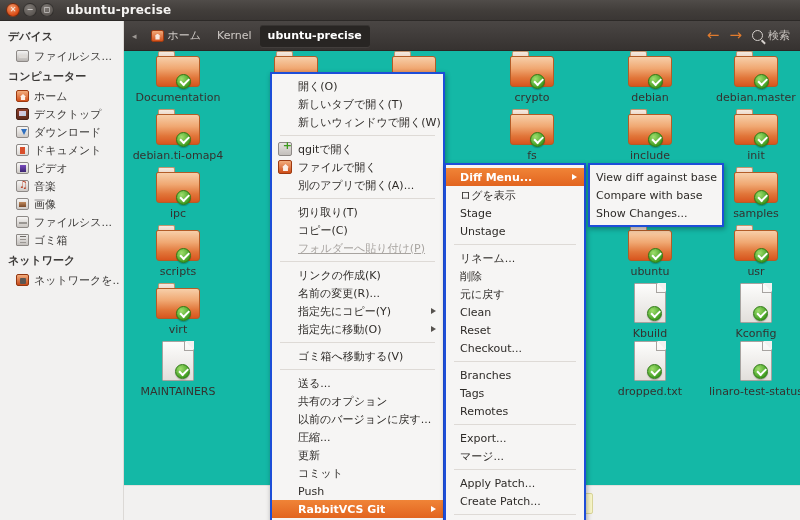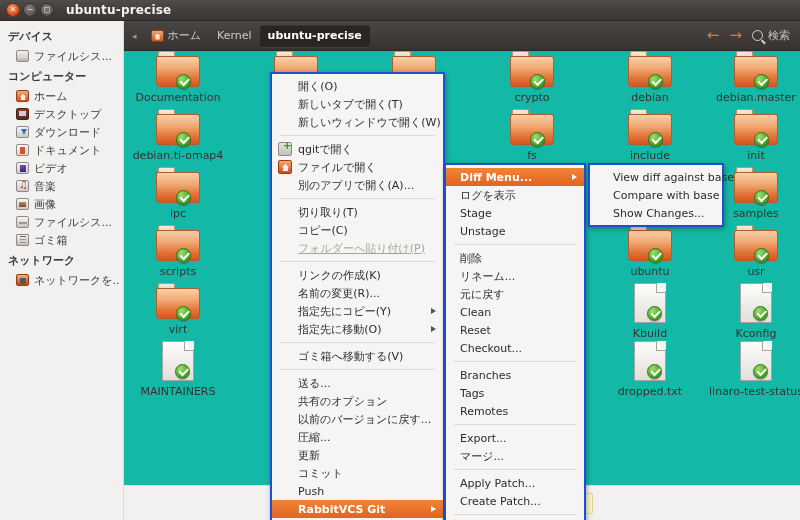--- a/index.html
+++ b/index.html
@@ -257,21 +257,21 @@
   .nautilus-ico {
     background: linear-gradient(to bottom,#f2ac7c,#cf4d18);
     border: 1px solid #9e3a10; border-radius: 2px; position: relative;
   }
   .nautilus-ico:after {
     content: ""; position: absolute; left: 3px; top: 3px; width: 7px; height: 7px;
     background: #fbeee6;
     clip-path: polygon(50% 0,100% 45%,85% 45%,85% 100%,15% 100%,15% 45%,0 45%);
   }
   .submenu .mi { padding-left: 14px; }
-  .submenu2 .mi { padding-left: 23px; text-align: center; }
+  .submenu2 .mi { padding-left: 6px; text-align: center; }
 </style>
 </head>
 <body>
 
 <div id="app">
 
   <div id="titlebar">
     <div class="winbtns">
       <div class="wb close">
           <i>✕</i>
@@ -730,26 +730,26 @@
         <span>ログを表示</span>
       </div>
       <div class="mi">
         <span>Stage</span>
       </div>
       <div class="mi">
         <span>Unstage</span>
       </div>
       <div class="msep"></div>
       <div class="mi">
+        <span>リネーム...</span>
+      </div>
+      <div class="mi">
         <span>削除</span>
       </div>
       <div class="mi">
-        <span>リネーム...</span>
-      </div>
-      <div class="mi">
         <span>元に戻す</span>
       </div>
       <div class="mi">
         <span>Clean</span>
       </div>
       <div class="mi">
         <span>Reset</span>
       </div>
       <div class="mi">
         <span>Checkout...</span>

